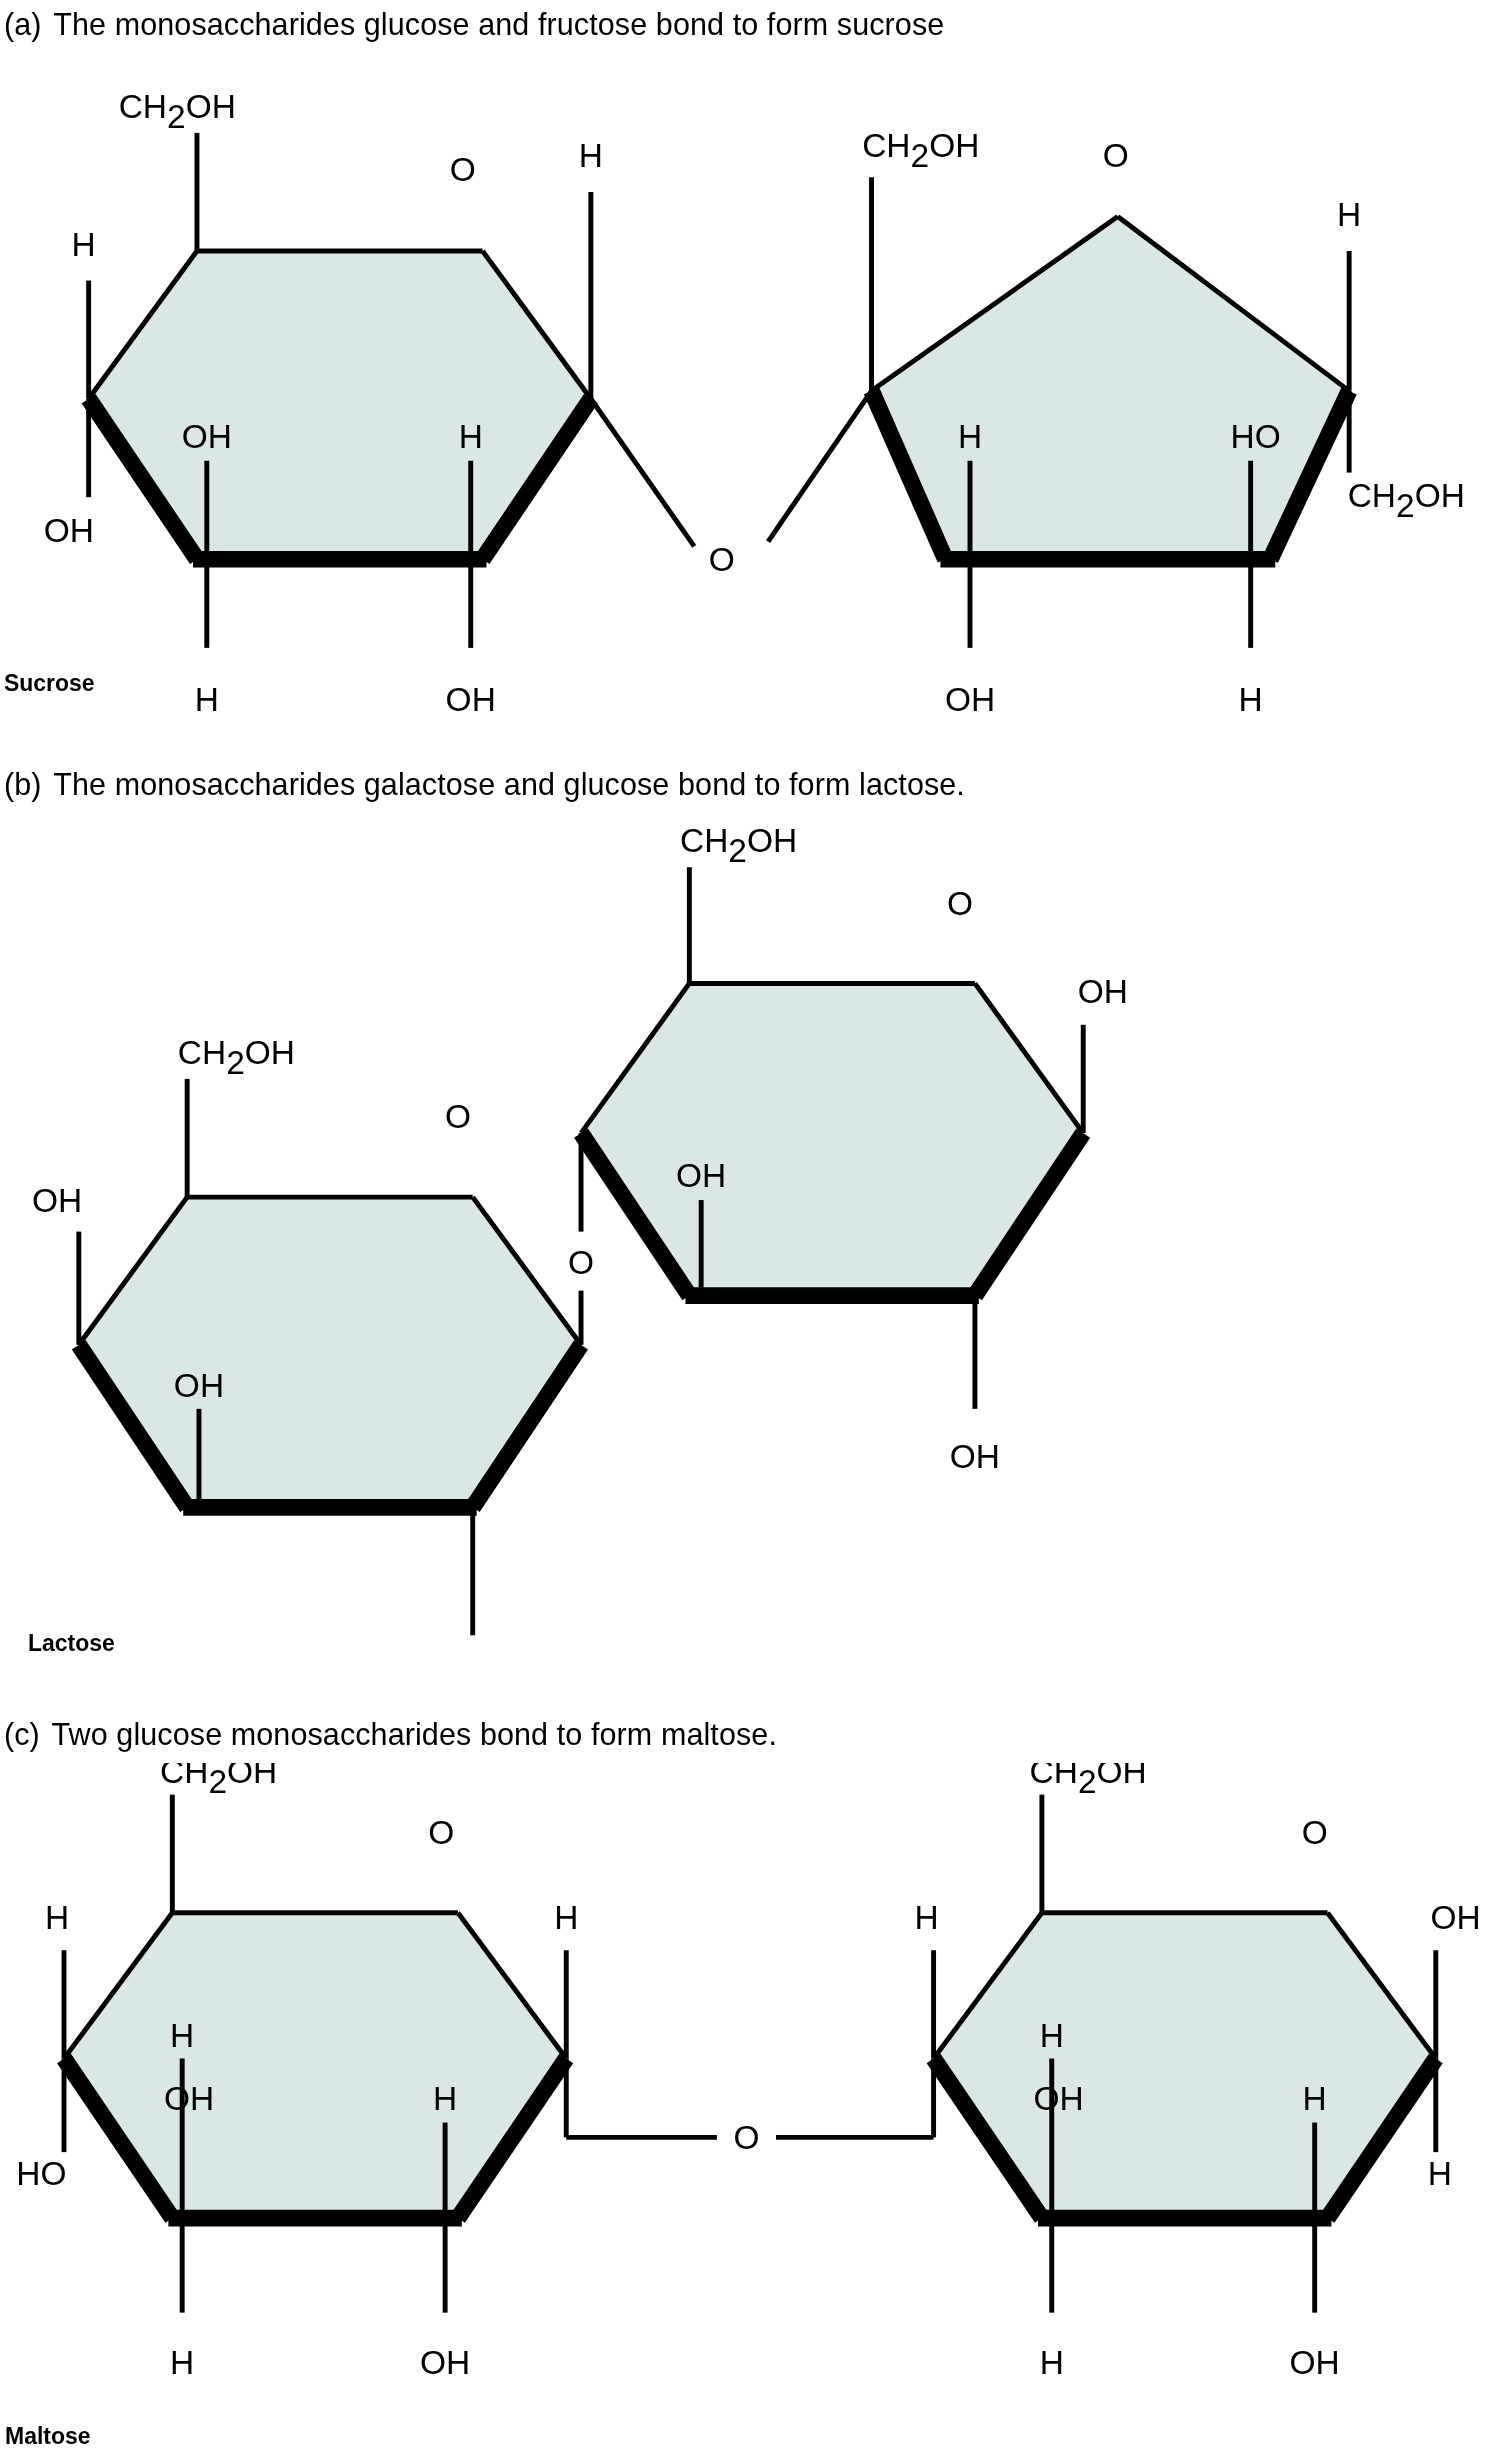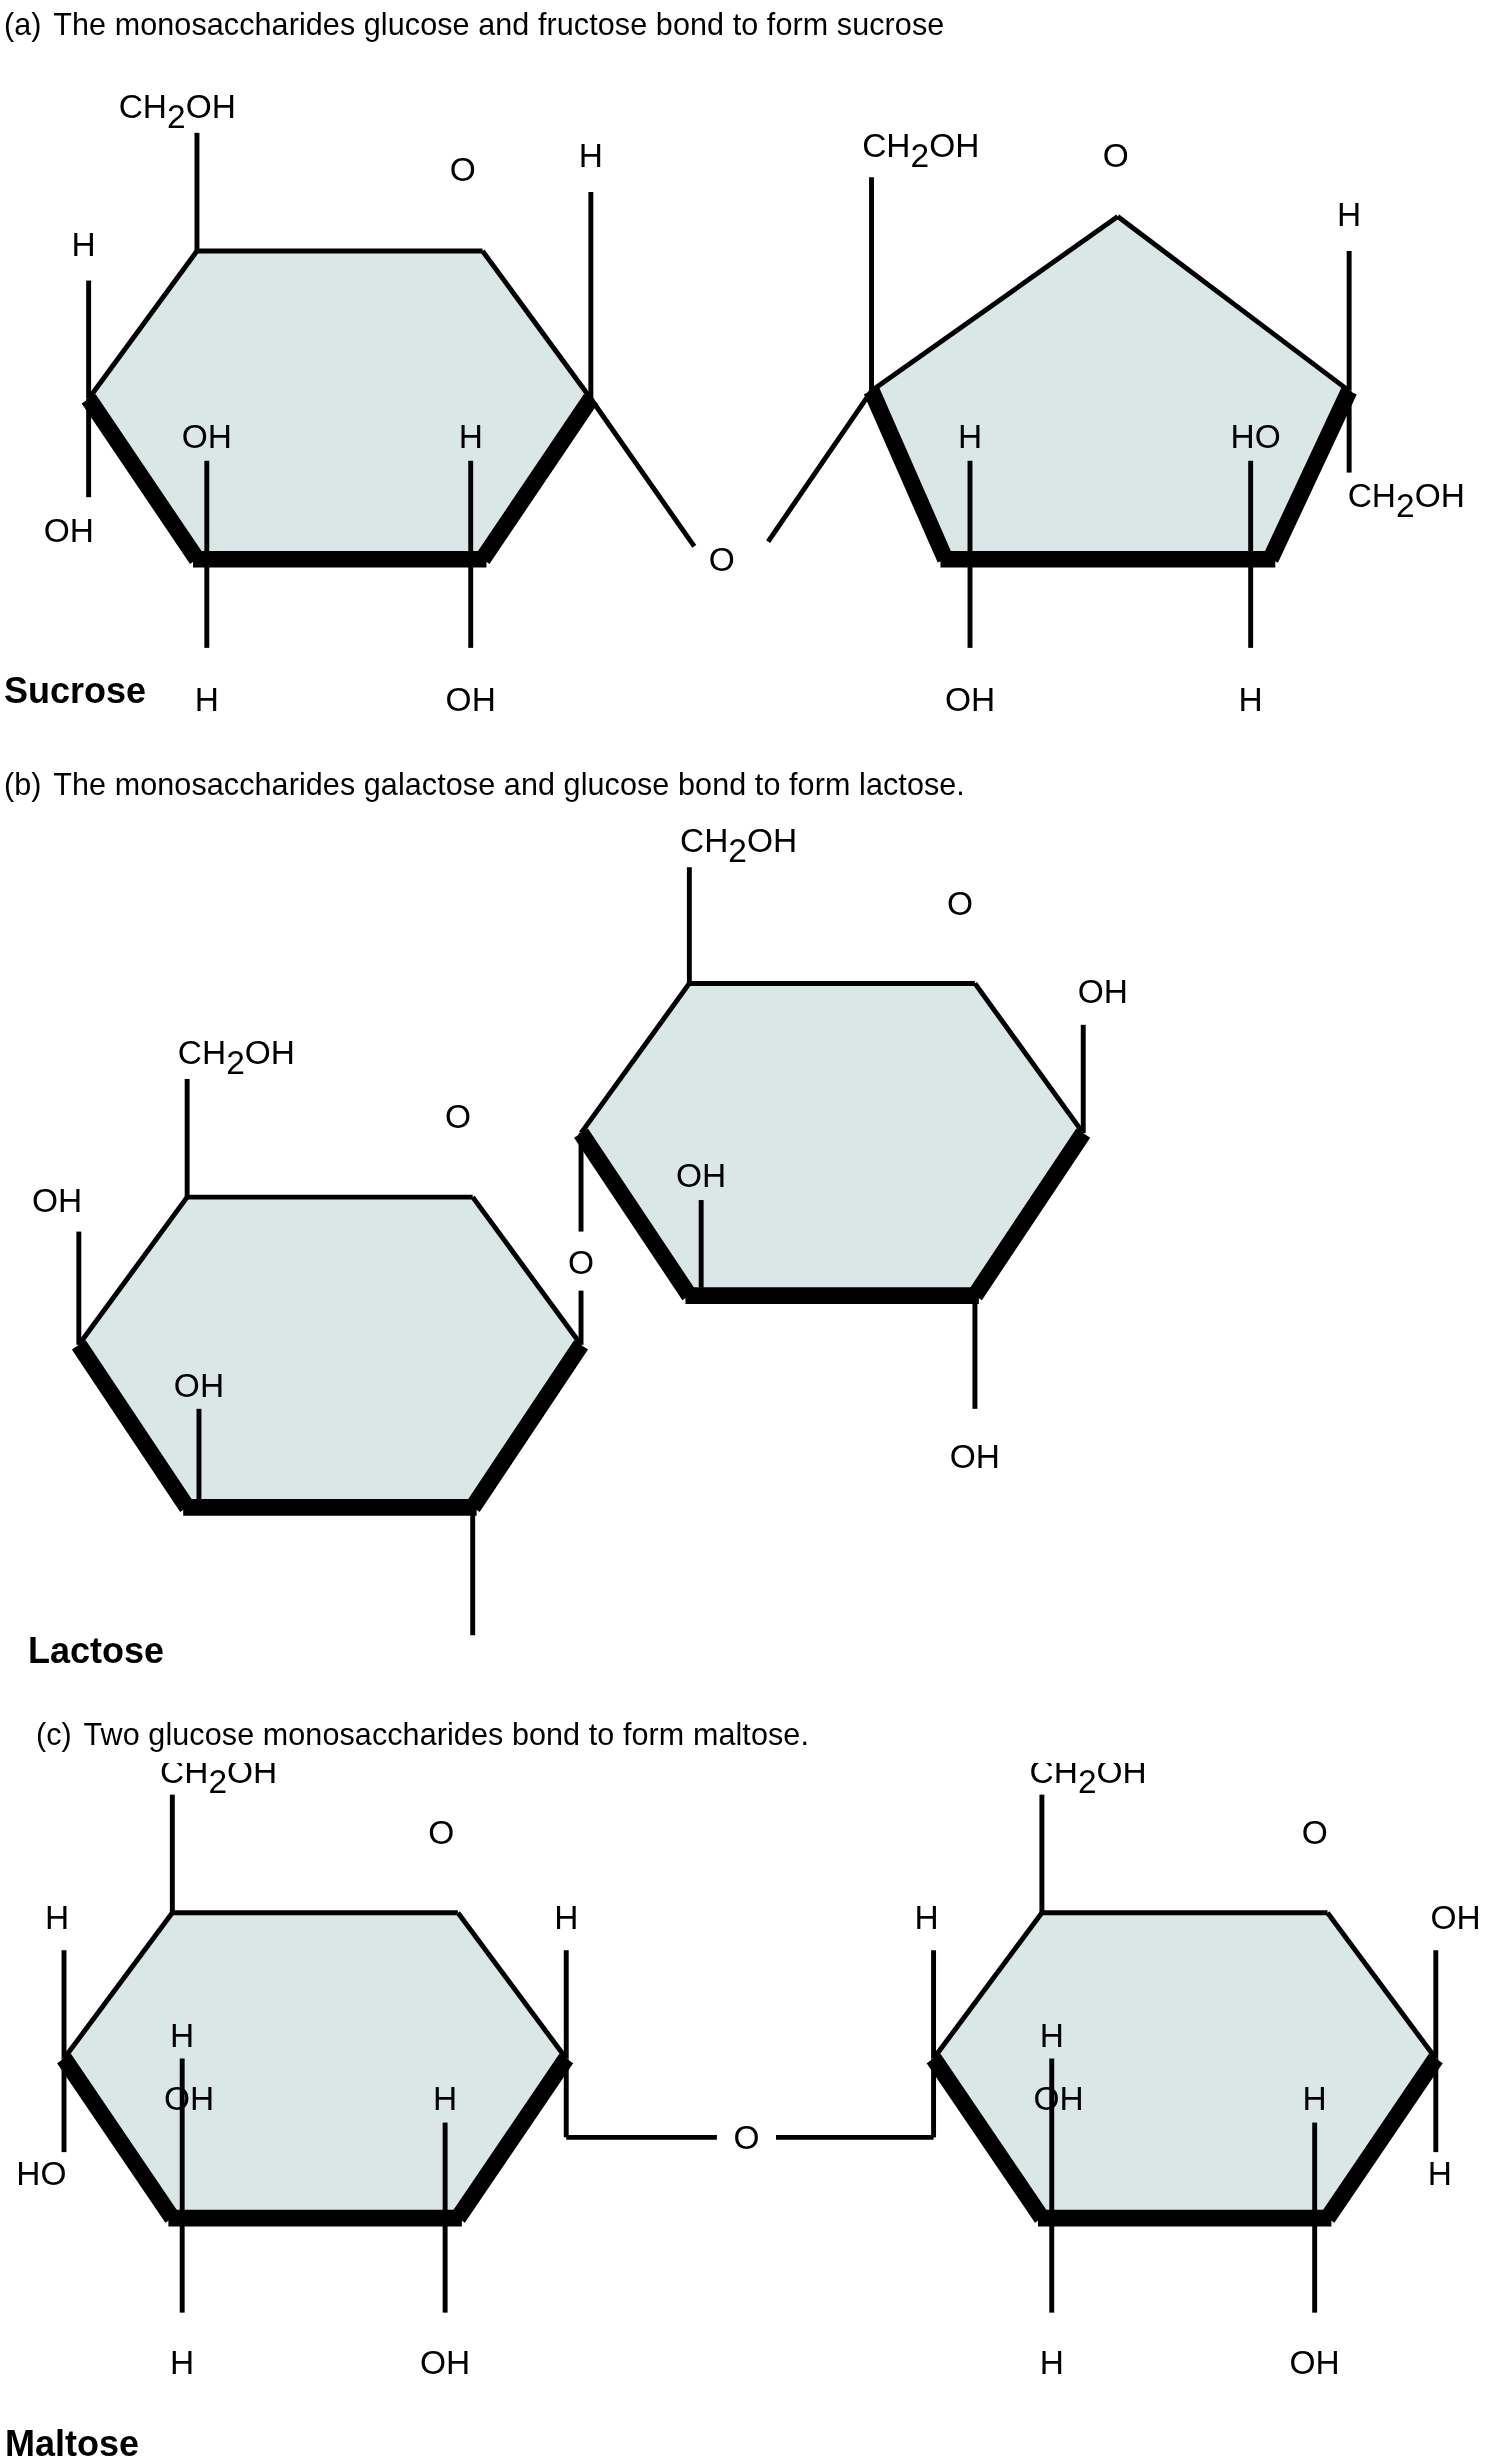--- a/index.html
+++ b/index.html
@@ -24,21 +24,21 @@
     position: absolute;
     font-size: 30.5px;
     line-height: 37px;
     color: #000;
     white-space: nowrap;
     letter-spacing: 0.1px;
   }
   .caption .tag { margin-right: 11.8px; }
   .molname {
     position: absolute;
-    font-size: 36px;
+    font-size: 23px;
     font-weight: bold;
     color: #000;
     white-space: nowrap;
   }
   svg { display: block; }
   .struct {
     position: absolute;
     left: 0;
     top: 0;
   }
@@ -177,21 +177,21 @@
       <tspan>CH</tspan><tspan class="sub" dy="10">2</tspan><tspan dy="-10">OH</tspan>
     </text>
     <text class="atom" x="465" y="315" text-anchor="middle">O</text>
     <text class="atom" x="58" y="400" text-anchor="middle">OH</text>
     <text class="atom" x="202" y="588" text-anchor="middle">OH</text>
     <text class="atom" x="480" y="890" text-anchor="middle">OH</text>
   </svg>
 
   <div class="molname" style="left:3.9px; top:1630px;margin-left:24px;">Lactose</div>
 
-  <div class="caption" style="left:3.9px; top:1716px;margin-left:32px;">
+  <div class="caption" style="left:3.9px; top:1716px;">
     <span class="tag">(c)</span><span>Two glucose monosaccharides bond to form maltose.</span>
   </div>
 
   <svg class="struct" width="1488" height="729" style="top:1763px;" viewBox="0 0 1511 740">
 
     <polygon points="65,300 175,152 465,152 575,300 465,462 175,462" fill="#d9e8e6" stroke="none"></polygon>
     <line x1="65" y1="300" x2="175" y2="152" stroke="#000" stroke-width="5"></line>
     <line x1="175" y1="152" x2="465" y2="152" stroke="#000" stroke-width="5"></line>
     <line x1="465" y1="152" x2="575" y2="300" stroke="#000" stroke-width="5"></line>
     <line x1="65" y1="300" x2="175" y2="462" stroke="#000" stroke-width="17"></line>

